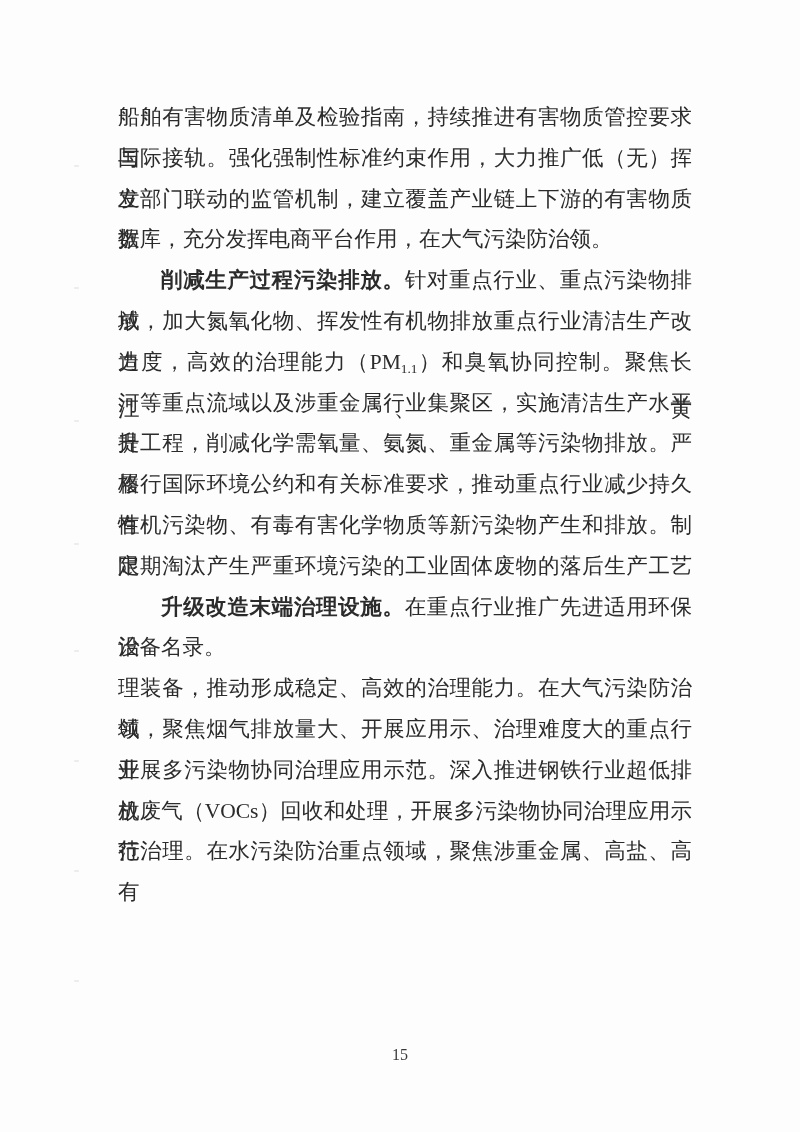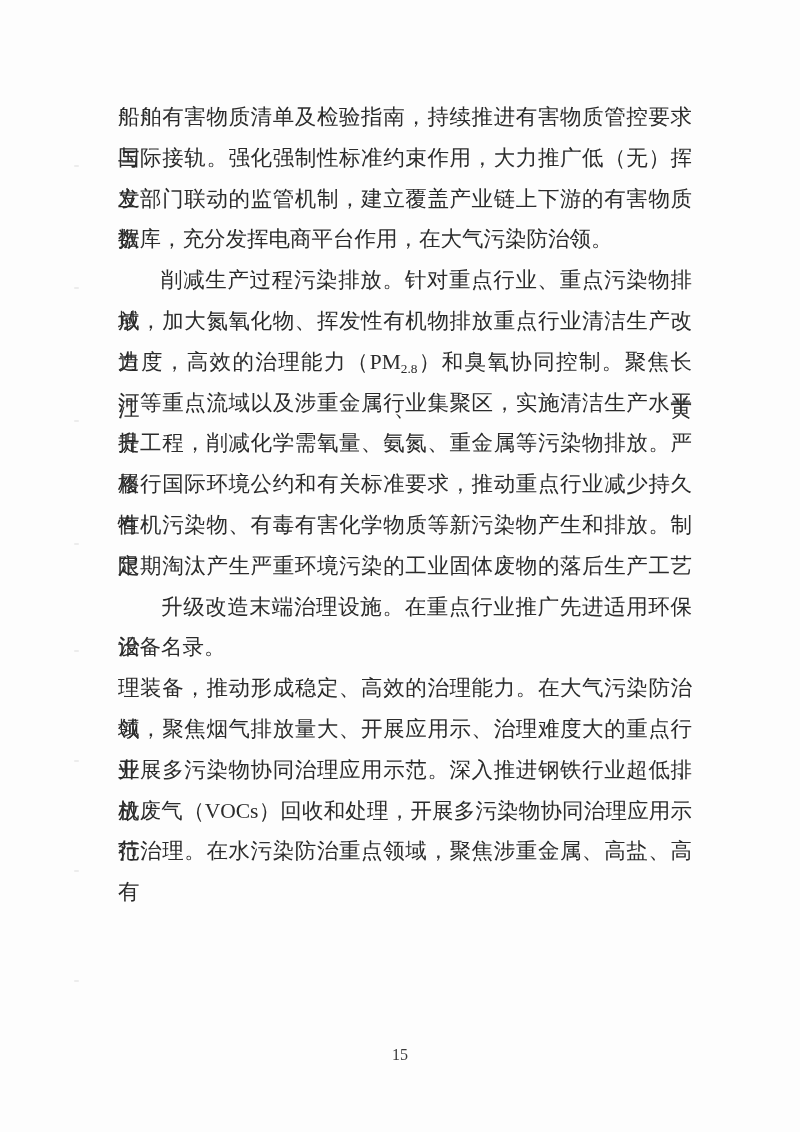--- a/index.html
+++ b/index.html
@@ -35,21 +35,21 @@
     overflow: visible;
   }
   .line.fill {
     white-space: normal;
     text-align-last: justify;
   }
   .line.indent {
     text-indent: 43px;
   }
   .line .b {
-    font-weight: 400;
+    font-weight: 700;
   }
   .line .sub {
     font-size: 0.62em;
     vertical-align: -0.28em;
   }
   .page-number {
     position: absolute;
     left: 0;
     top: 1044px;
     width: 100%;
@@ -72,21 +72,21 @@
 <body>
 
 <div class="page">
   <div class="text-block">
       <div class="line fill"><span>船舶有害物质清单及检验指南，持续推进有害物质管控要求与</span></div>
       <div class="line fill"><span>国际接轨。强化强制性标准约束作用，大力推广低（无）挥发</span></div>
       <div class="line fill"><span>立部门联动的监管机制，建立覆盖产业链上下游的有害物质数</span></div>
       <div class="line"><span>据库，充分发挥电商平台作用，在大气污染防治领。</span></div>
       <div class="line fill indent"><span class="b">削减生产过程污染排放。</span><span>针对重点行业、重点污染物排放</span></div>
       <div class="line fill"><span>域，加大氮氧化物、挥发性有机物排放重点行业清洁生产改造</span></div>
-      <div class="line fill"><span>力度，高效的治理能力（PM</span><span class="sub">2.8</span><span>）和臭氧协同控制。聚焦长江、黄</span></div>
+      <div class="line fill"><span>力度，高效的治理能力（PM</span><span class="sub">1.1</span><span>）和臭氧协同控制。聚焦长江、黄</span></div>
       <div class="line fill"><span>河等重点流域以及涉重金属行业集聚区，实施清洁生产水平提</span></div>
       <div class="line fill"><span>升工程，削减化学需氧量、氨氮、重金属等污染物排放。严格</span></div>
       <div class="line fill"><span>履行国际环境公约和有关标准要求，推动重点行业减少持久性</span></div>
       <div class="line fill"><span>有机污染物、有毒有害化学物质等新污染物产生和排放。制定</span></div>
       <div class="line fill"><span>限期淘汰产生严重环境污染的工业固体废物的落后生产工艺</span></div>
       <div class="line fill indent"><span class="b">升级改造末端治理设施。</span><span>在重点行业推广先进适用环保治</span></div>
       <div class="line"><span>设备名录。</span></div>
       <div class="line fill"><span>理装备，推动形成稳定、高效的治理能力。在大气污染防治领</span></div>
       <div class="line fill"><span>域，聚焦烟气排放量大、开展应用示、治理难度大的重点行业，</span></div>
       <div class="line fill"><span>开展多污染物协同治理应用示范。深入推进钢铁行业超低排放</span></div>

